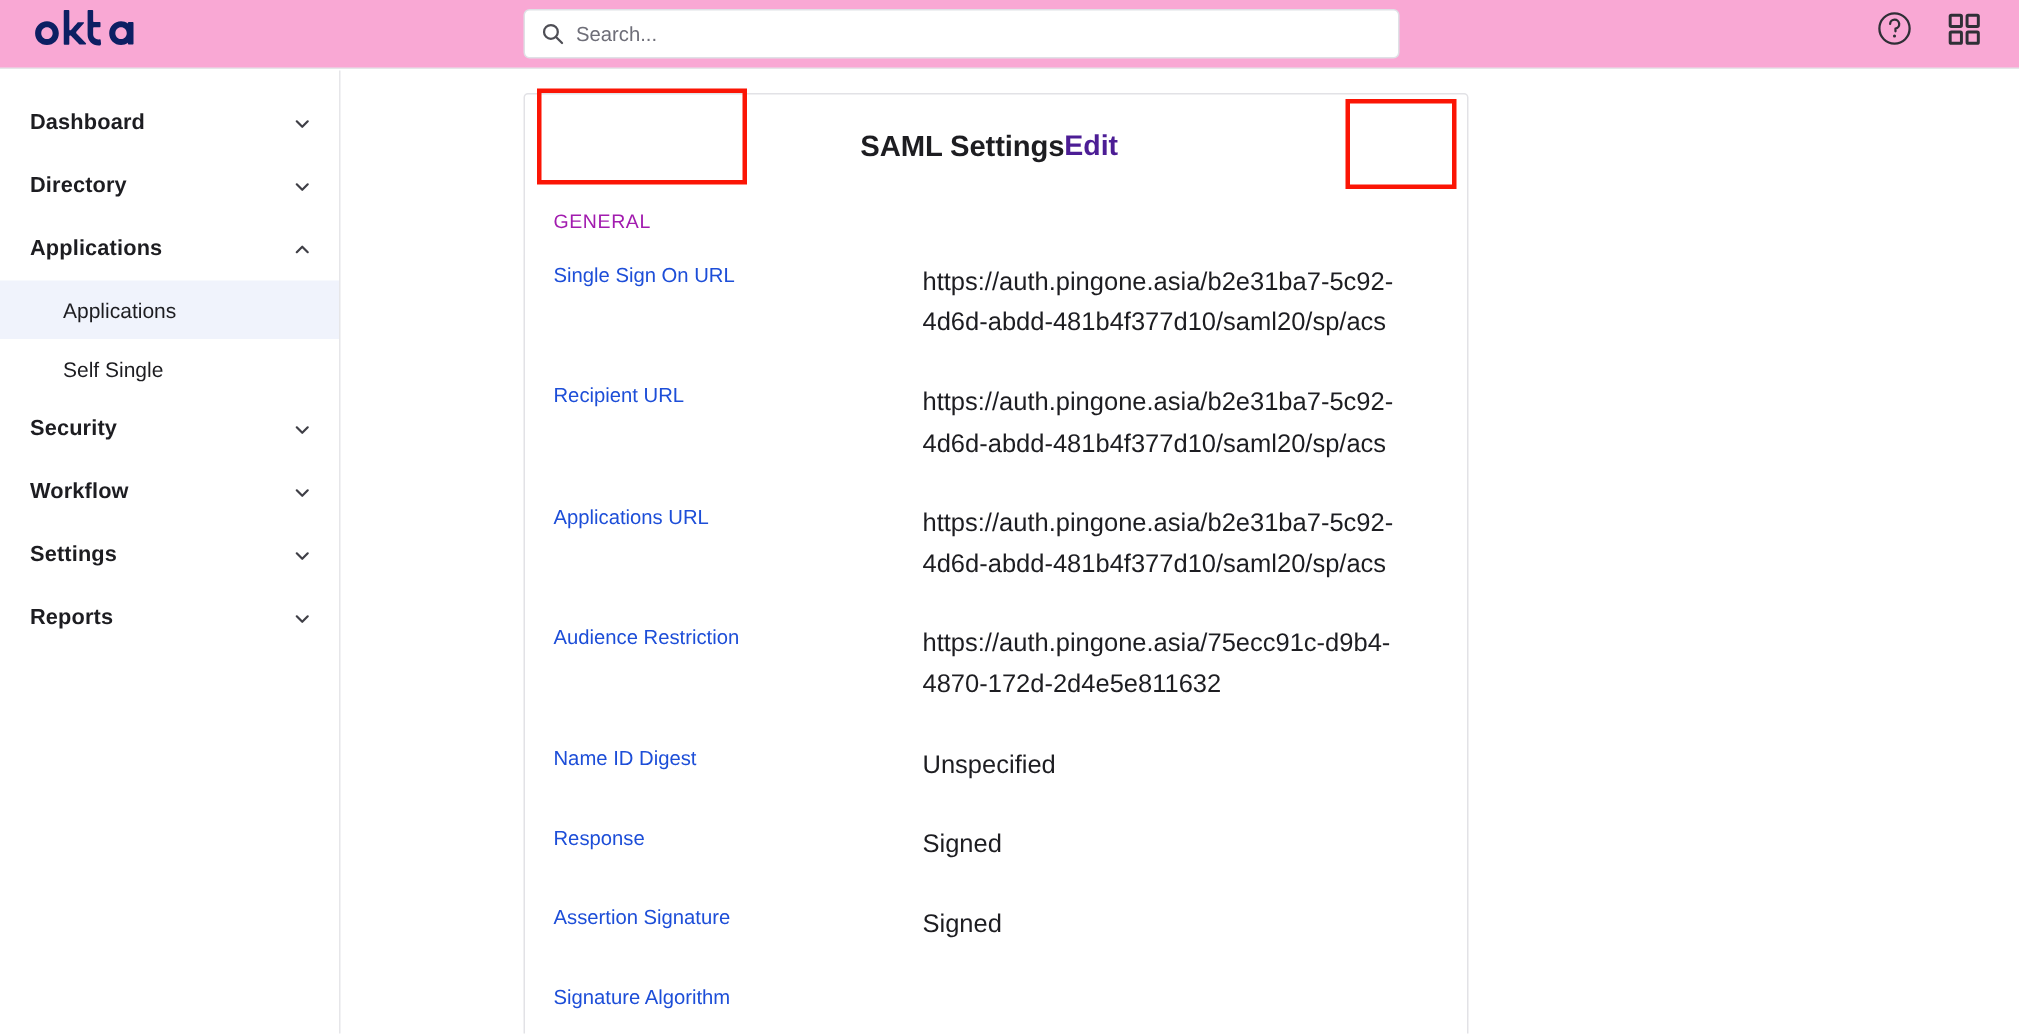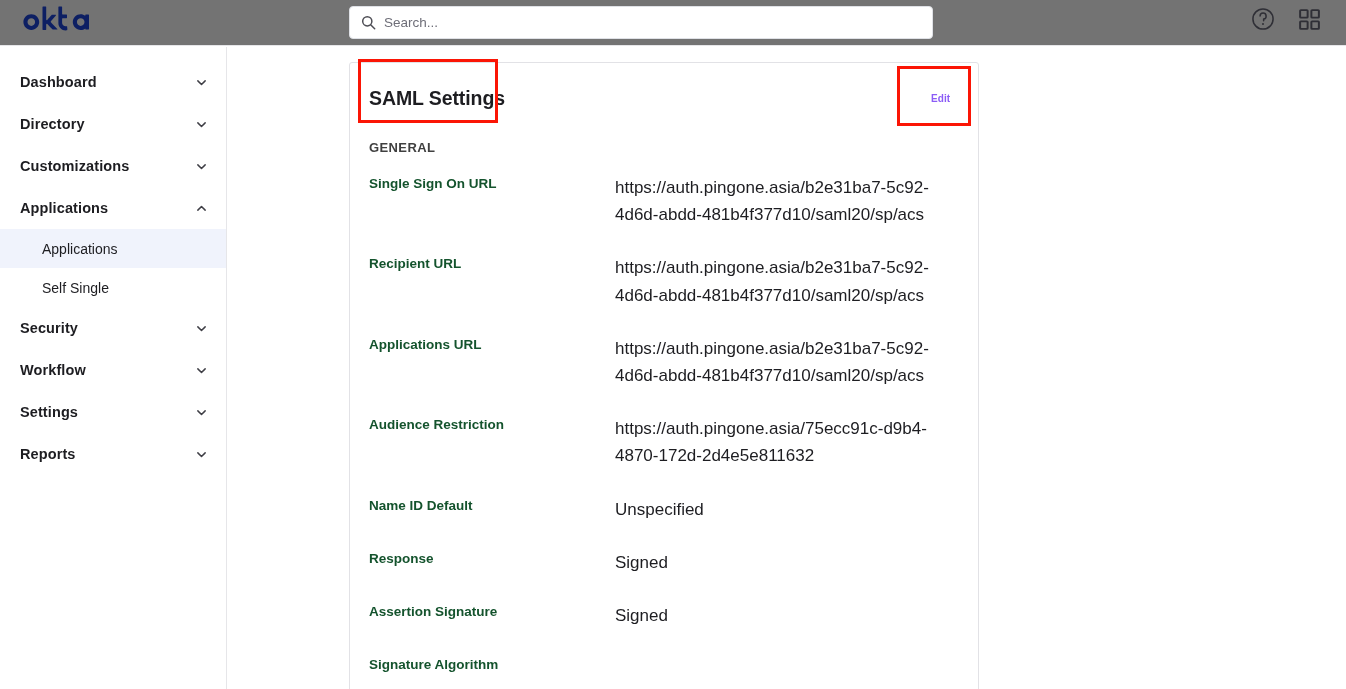--- a/index.html
+++ b/index.html
@@ -12,21 +12,21 @@
     font-family: "Liberation Sans", sans-serif;
     color: #1d1d21;
   }
 
   
   .topbar {
     position: absolute;
     top: 0; left: 0;
     width: 1346px;
     height: 46px;
-    background: #737373;
+    background: #f9a8d4;
     border-bottom: 1px solid #e6e6e9;
     display: flex;
     align-items: center;
   }
 
   .logo {
     position: absolute;
     left: 20px;
     top: 6px;
     width: 74px;
@@ -140,61 +140,60 @@
     min-height: 700px;
     background: #ffffff;
     border: 1px solid #e2e2e6;
     border-radius: 3px;
   }
 
   .card-head {
     height: 70px;
     display: flex;
     align-items: center;
-    justify-content: space-between;
+    justify-content: center;
     padding: 0 28px 0 19px;
   }
   .card-title {
     font-size: 19.5px;
     font-weight: bold;
     color: #1d1d21;
     letter-spacing: -0.1px;
   }
   .edit-link {
-    font-size: 10px;
+    font-size: 19px;
     font-weight: bold;
-    color: #8b5cf6;
+    color: #4c1d95;
     text-decoration: none;
     cursor: pointer;
   }
 
   .section-label {
     font-size: 13px;
-    font-weight: bold;
-    color: #404040;
+    font-weight: normal;
+    color: #a21caf;
     letter-spacing: 0.4px;
     padding: 0 19px;
     margin-top: 7px;
     margin-bottom: 6px;
   }
 
   .rows { padding: 0 19px; }
   .row {
     display: flex;
     align-items: flex-start;
     padding: 13px 0;
     min-height: 21px;
   }
   .row-label {
     width: 246px;
     flex: 0 0 246px;
     font-size: 13.5px;
-    color: #14532d;
+    color: #1d4ed8;
     line-height: 1.45;
-    font-weight: bold;
   }
   .row-value {
     flex: 1;
     font-size: 17px;
     color: #1d1d21;
     line-height: 1.6;
     word-break: break-word;
     max-width: 320px;
   }
 
@@ -264,28 +263,20 @@
 
   <div class="nav-item">
     <span>Directory</span>
     <span class="chev">
       <svg width="13" height="13" viewBox="0 0 16 16" fill="none" stroke="currentColor" stroke-width="1.8" stroke-linecap="round" stroke-linejoin="round">
           <polyline points="3.5,6 8,10.5 12.5,6"></polyline>
         </svg>
     </span>
   </div>
 
-  <div class="nav-item">
-    <span>Customizations</span>
-    <span class="chev">
-      <svg width="13" height="13" viewBox="0 0 16 16" fill="none" stroke="currentColor" stroke-width="1.8" stroke-linecap="round" stroke-linejoin="round">
-          <polyline points="3.5,6 8,10.5 12.5,6"></polyline>
-        </svg>
-    </span>
-  </div>
 
   <div class="nav-item">
     <span>Applications</span>
     <span class="chev up">
       <svg width="13" height="13" viewBox="0 0 16 16" fill="none" stroke="currentColor" stroke-width="1.8" stroke-linecap="round" stroke-linejoin="round">
           <polyline points="3.5,6 8,10.5 12.5,6"></polyline>
         </svg>
     </span>
   </div>
 
@@ -360,21 +351,21 @@
         <div class="row-value">https://auth.pingone.asia/b2e31ba7-5c92-4d6d-abdd-481b4f377d10/saml20/sp/acs</div>
       </div>
 
       <div class="row">
         <div class="row-label">Audience Restriction</div>
         <div class="row-value">https://auth.pingone.asia/75ecc91c-d9b4-4870-172d-2d4e5e811632</div>
       </div>
 
 
       <div class="row">
-        <div class="row-label">Name ID Default</div>
+        <div class="row-label">Name ID Digest</div>
         <div class="row-value">Unspecified</div>
       </div>
 
       <div class="row">
         <div class="row-label">Response</div>
         <div class="row-value">Signed</div>
       </div>
 
       <div class="row">
         <div class="row-label">Assertion Signature</div>

